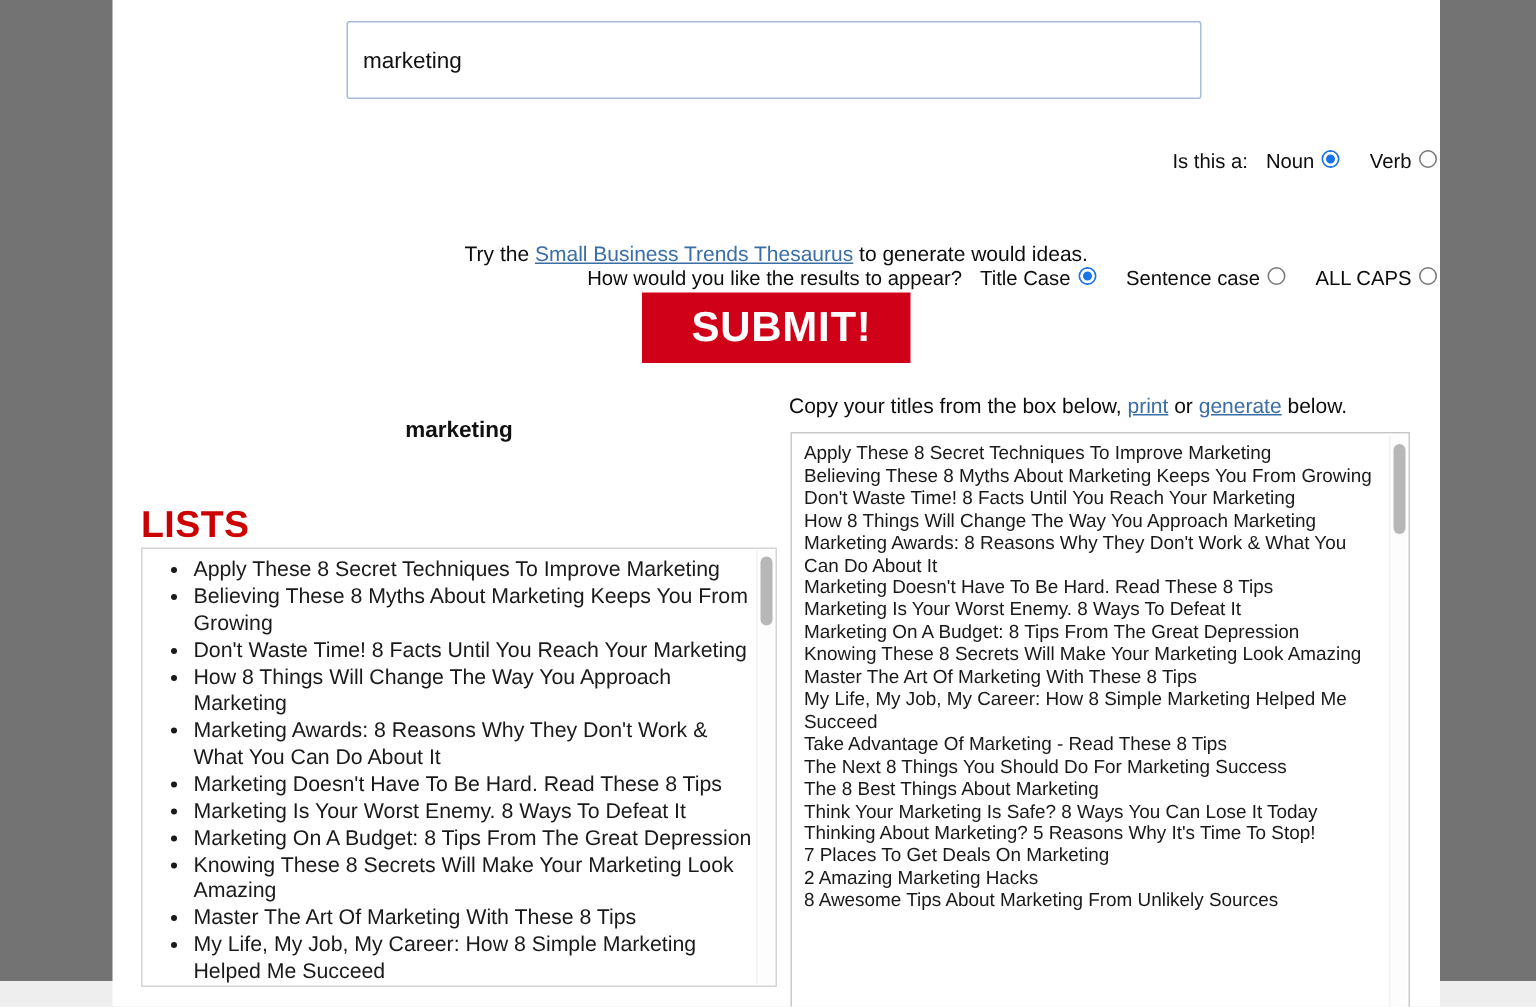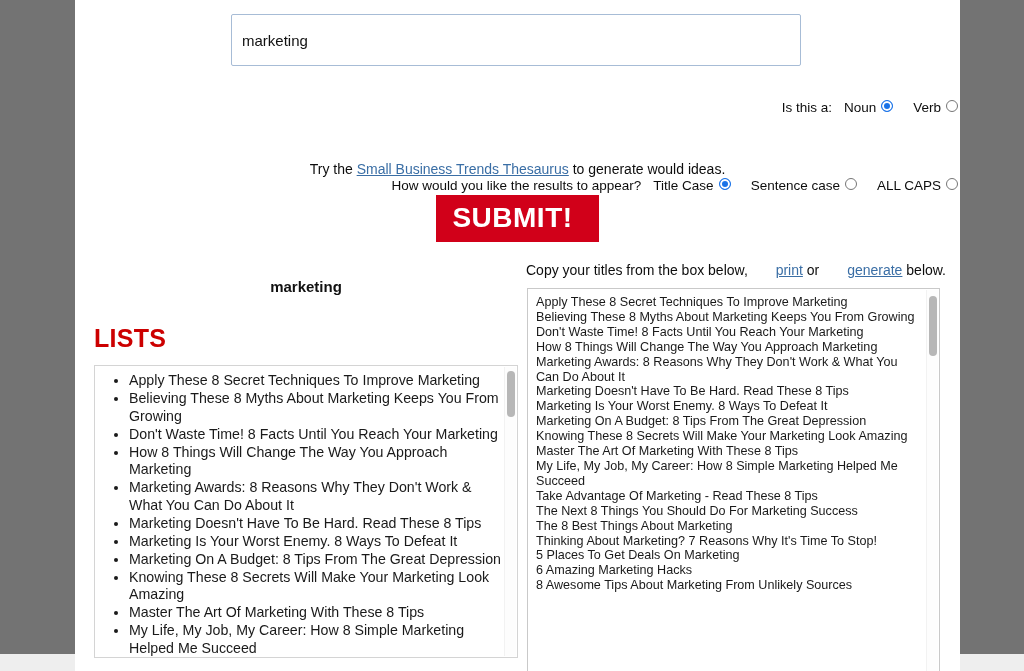--- a/index.html
+++ b/index.html
@@ -93,38 +93,38 @@
   }
   .submit-btn {
     display: inline-block;
     background: #d10019;
     color: #ffffff;
     border: none;
     font-family: "Liberation Sans", sans-serif;
     font-weight: bold;
     font-size: 28px;
     letter-spacing: 0.5px;
-    padding: 8px 26px 10px 16px;
+    padding: 8px 26px 10px 33px;
     line-height: 1.05;
     cursor: pointer;
   }
 
   
   .keyword-heading {
     position: absolute;
     left: 16px; top: 278px;
     width: 430px;
     text-align: center;
     font-size: 15px;
     font-weight: bold;
     color: #111;
   }
   .lists-heading {
     position: absolute;
-    left: 19px; top: 324px;
+    left: 19px; top: 336px;
     font-size: 25px;
     font-weight: bold;
     color: #cc0000;
     letter-spacing: 0.3px;
   }
   .list-box {
     position: absolute;
     left: 19px; top: 365px;
     width: 424px; height: 293px;
     border: 1px solid #d4d4d4;
@@ -163,21 +163,20 @@
   .copy-line {
     position: absolute;
     left: 451px; top: 262px;
     font-size: 14px;
     color: #0d0d0d;
     white-space: nowrap;
   }
   .copy-line a {
     color: #3a6ea5;
     text-decoration: underline;
-    margin-left: 24px;
   }
   .ta-box {
     position: absolute;
     left: 452px; top: 288px;
     width: 413px; height: 400px;
     border: 1px solid #c9c9c9;
     background: #ffffff;
     overflow: hidden;
   }
   .ta-inner {
@@ -251,23 +250,24 @@
           <div class="ta-line">Marketing Awards: 8 Reasons Why They Don't Work &amp; What You Can Do About It</div>
           <div class="ta-line">Marketing Doesn't Have To Be Hard. Read These 8 Tips</div>
           <div class="ta-line">Marketing Is Your Worst Enemy. 8 Ways To Defeat It</div>
           <div class="ta-line">Marketing On A Budget: 8 Tips From The Great Depression</div>
           <div class="ta-line">Knowing These 8 Secrets Will Make Your Marketing Look Amazing</div>
           <div class="ta-line">Master The Art Of Marketing With These 8 Tips</div>
           <div class="ta-line">My Life, My Job, My Career: How 8 Simple Marketing Helped Me Succeed</div>
           <div class="ta-line">Take Advantage Of Marketing - Read These 8 Tips</div>
           <div class="ta-line">The Next 8 Things You Should Do For Marketing Success</div>
           <div class="ta-line">The 8 Best Things About Marketing</div>
-          <div class="ta-line">Thinking About Marketing? 7 Reasons Why It's Time To Stop!</div>
-          <div class="ta-line">5 Places To Get Deals On Marketing</div>
-          <div class="ta-line">6 Amazing Marketing Hacks</div>
+          <div class="ta-line">Think Your Marketing Is Safe? 8 Ways You Can Lose It Today</div>
+          <div class="ta-line">Thinking About Marketing? 5 Reasons Why It's Time To Stop!</div>
+          <div class="ta-line">7 Places To Get Deals On Marketing</div>
+          <div class="ta-line">2 Amazing Marketing Hacks</div>
           <div class="ta-line">8 Awesome Tips About Marketing From Unlikely Sources</div>
         </div>
       <div class="sb-track">
         <div class="sb-thumb" style="top:6px;height:60px;"></div>
       </div>
     </div>
 
   </div>
 </div>
 

